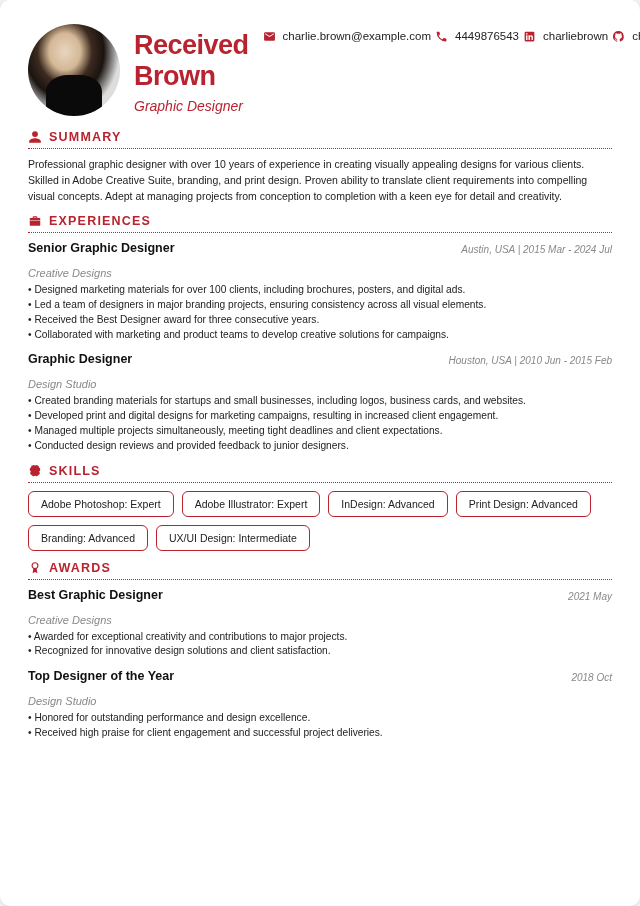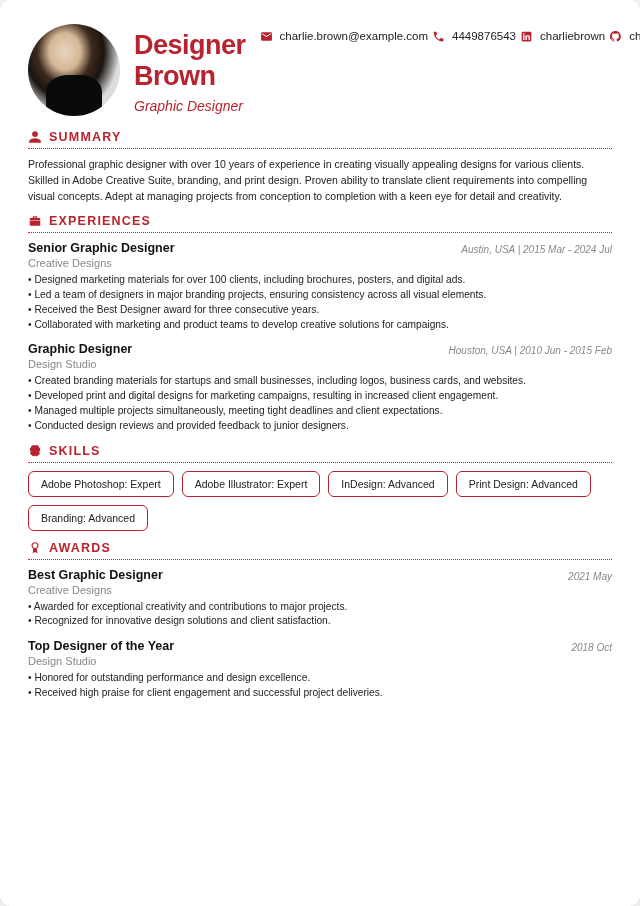--- a/index.html
+++ b/index.html
@@ -94,21 +94,21 @@
     color: #222;
   }
   .exp { margin-bottom: 10px; }
   .exp-top {
     display: flex;
     justify-content: space-between;
     align-items: flex-end;
   }
   .exp-title { font-size: 12.5px; font-weight: 700; color: #111; }
   .exp-meta { font-size: 10px; font-style: italic; color: #888; }
-  .exp-sub { font-size: 11px; color: #888; margin-top: 2px; margin-bottom: 4px; }
+  .exp-sub { font-size: 11px; font-style: italic; color: #888; margin-top: 12px; margin-bottom: 4px; }
   .bullets { list-style: none; }
   .bullets li {
     font-size: 10.2px;
     color: #222;
     line-height: 1.45;
     padding-left: 0;
   }
   .bullets li::before { content: "• "; }
   .skills-wrap {
     display: flex;
@@ -124,21 +124,21 @@
   }
 </style>
 </head>
 <body>
 
 <div class="page">
 
   <div class="header">
     <div class="avatar"></div>
     <div class="name-col">
-      <div class="name">Designer Brown</div>
+      <div class="name">Received Brown</div>
       <div class="title">Graphic Designer</div>
     </div>
     <div class="contacts">
       <div class="contact-row">
         <span class="ci">
             <svg viewBox="0 0 24 24">
               <path d="M20 4H4a2 2 0 00-2 2v12a2 2 0 002 2h16a2 2 0 002-2V6a2 2 0 00-2-2zm0 4l-8 5-8-5V6l8 5 8-5z"></path>
             </svg>
           </span>
         <span>charlie.brown@example.com</span>
@@ -237,20 +237,21 @@
           </svg>
         </span>
       <span>Skills</span>
     </div>
     <div class="skills-wrap" id="skills-container">
         <div class="skill-pill">Adobe Photoshop: Expert</div>
         <div class="skill-pill">Adobe Illustrator: Expert</div>
         <div class="skill-pill">InDesign: Advanced</div>
         <div class="skill-pill">Print Design: Advanced</div>
         <div class="skill-pill">Branding: Advanced</div>
+        <div class="skill-pill">UX/UI Design: Intermediate</div>
       </div>
   </div>
 
   <div class="section">
     <div class="sec-head">
       <span class="si">
           <svg viewBox="0 0 24 24">
             <path d="M12 2a6 6 0 016 6 6 6 0 01-3 5.2l1 7.8-4-2-4 2 1-7.8A6 6 0 016 8a6 6 0 016-6zm0 2a4 4 0 100 8 4 4 0 000-8z"></path>
           </svg>
         </span>

